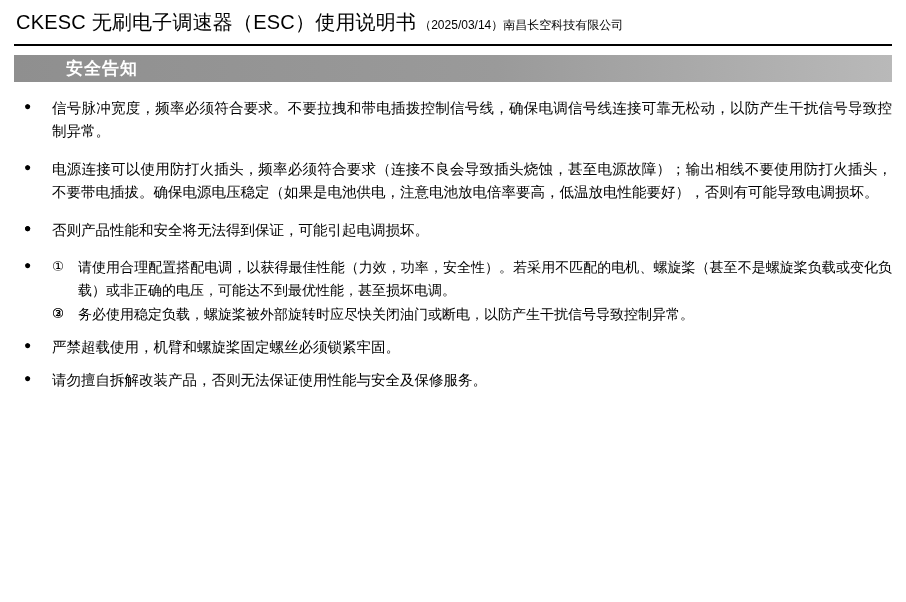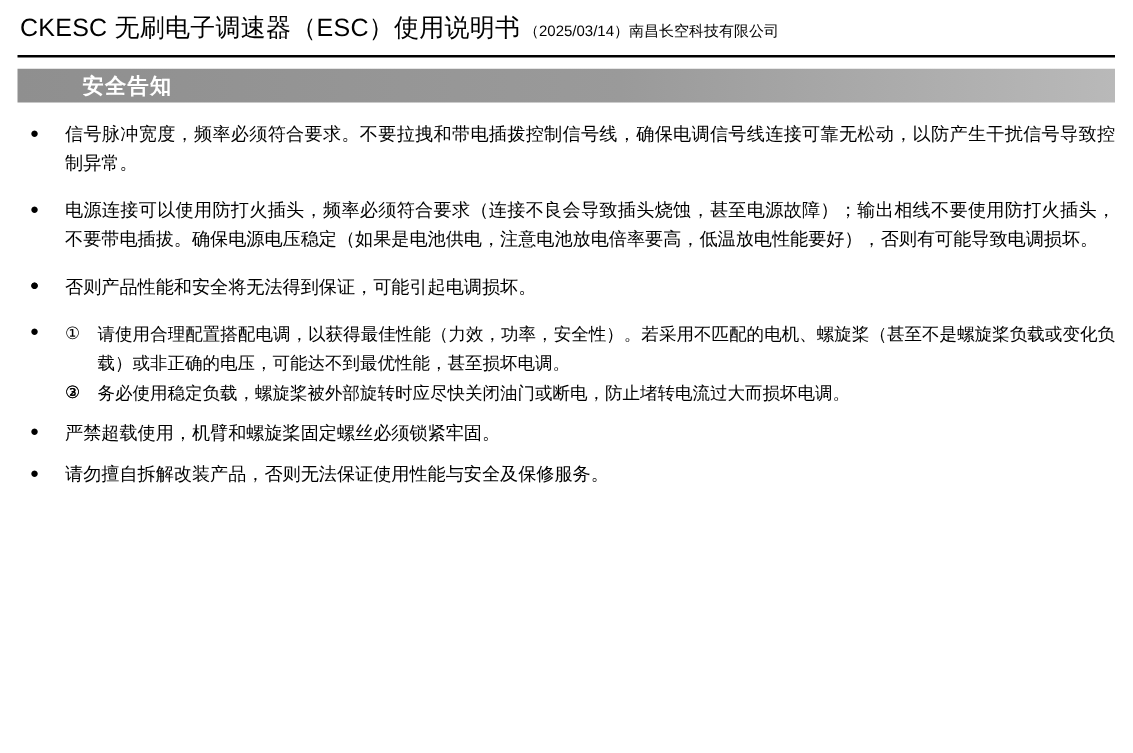--- a/index.html
+++ b/index.html
@@ -147,21 +147,21 @@
       <ol class="sublist">
         <li>
           <span class="num">①</span>
           <span>请使用合理配置搭配电调，以获得最佳性能（力效，功率，安全性）。若采用不匹配的电机、螺旋桨（甚至不是螺旋桨负载或变化负载）或非正确的电压，可能达不到最优性能，甚至损坏电调。</span>
         </li>
         <li>
           <span class="num">②</span>
         </li>
         <li>
           <span class="num">③</span>
-          <span>务必使用稳定负载，螺旋桨被外部旋转时应尽快关闭油门或断电，防止堵转电流过大而损坏电调。</span>
+          <span>务必使用稳定负载，螺旋桨被外部旋转时应尽快关闭油门或断电，以防产生干扰信号导致控制异常。</span>
         </li>
       </ol>
     </li>
 
     <li class="tight">
       <span class="marker">●</span>
       <span>严禁超载使用，机臂和螺旋桨固定螺丝必须锁紧牢固。</span>
     </li>
 
     <li class="tight">

